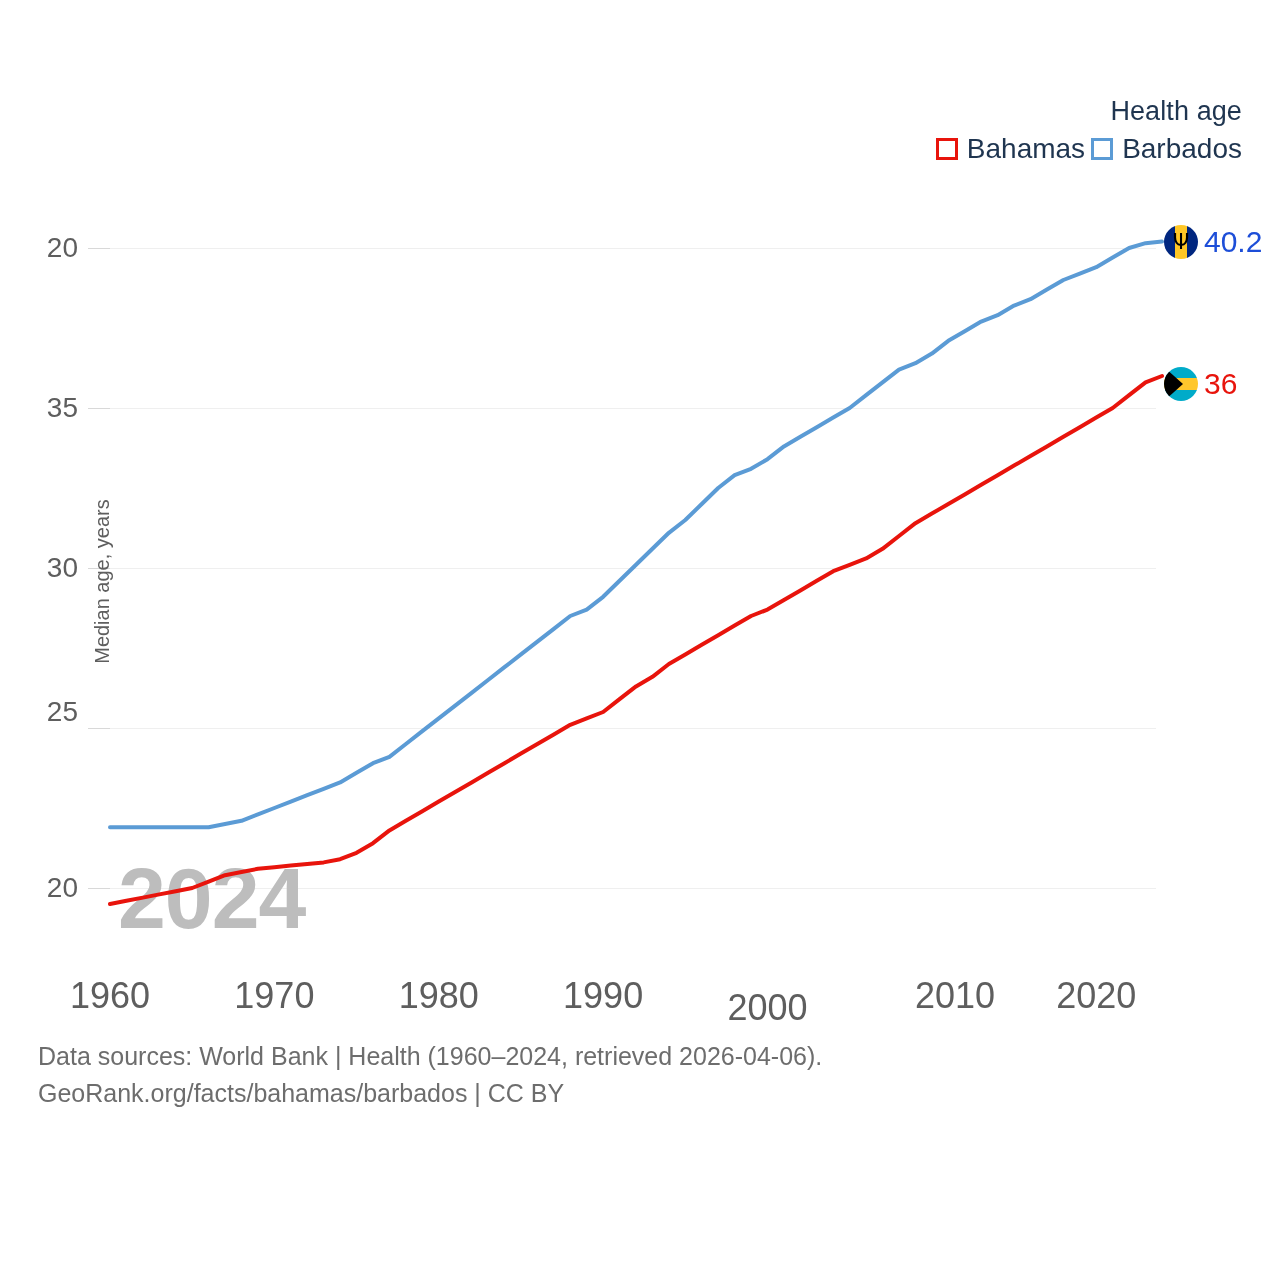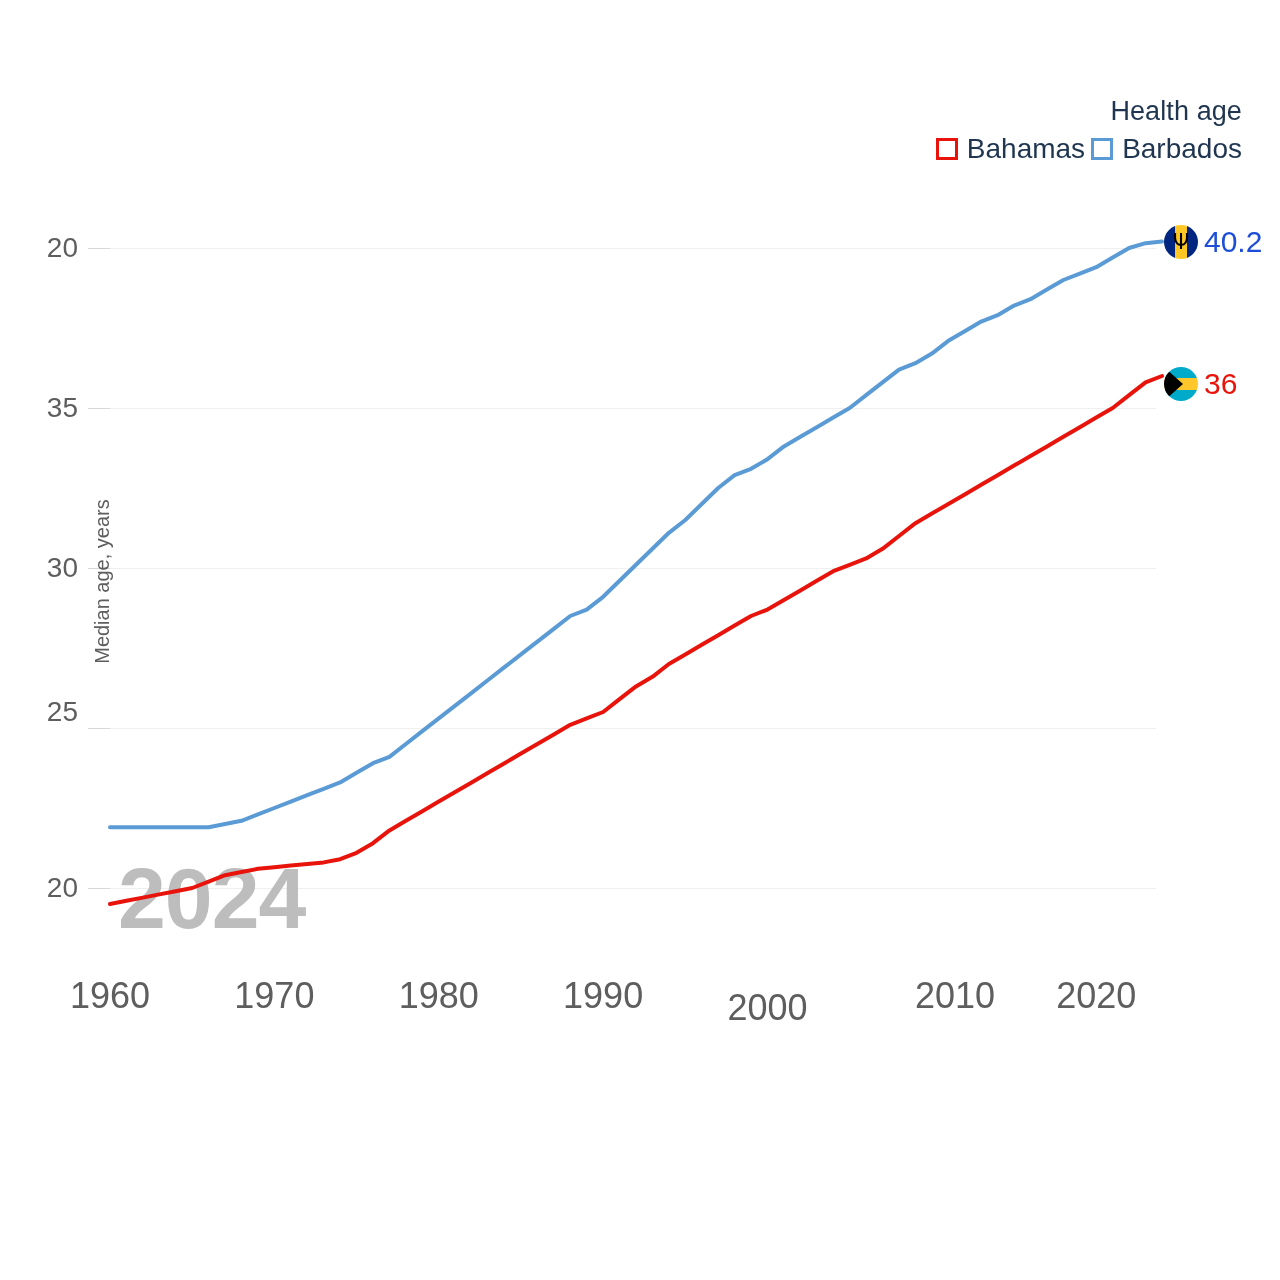--- a/index.html
+++ b/index.html
@@ -260,14 +260,18 @@
         </div>
         <div class="endpoint" style="left: 1164px; top: 376px; margin-top: 8px;">
           <div class="flag flag-bs">
             <span class="tri"></span>
           </div>
           <span class="endvalue" style="color: rgb(232, 20, 12);">36</span>
         </div>
       </div>
   </div>
 
+  <div class="footer">
+    <div>Data sources: World Bank | Health (1960–2024, retrieved 2026-04-06).</div>
+    <div>GeoRank.org/facts/bahamas/barbados | CC BY</div>
+  </div>
 
 </div>
 
 </body></html>

